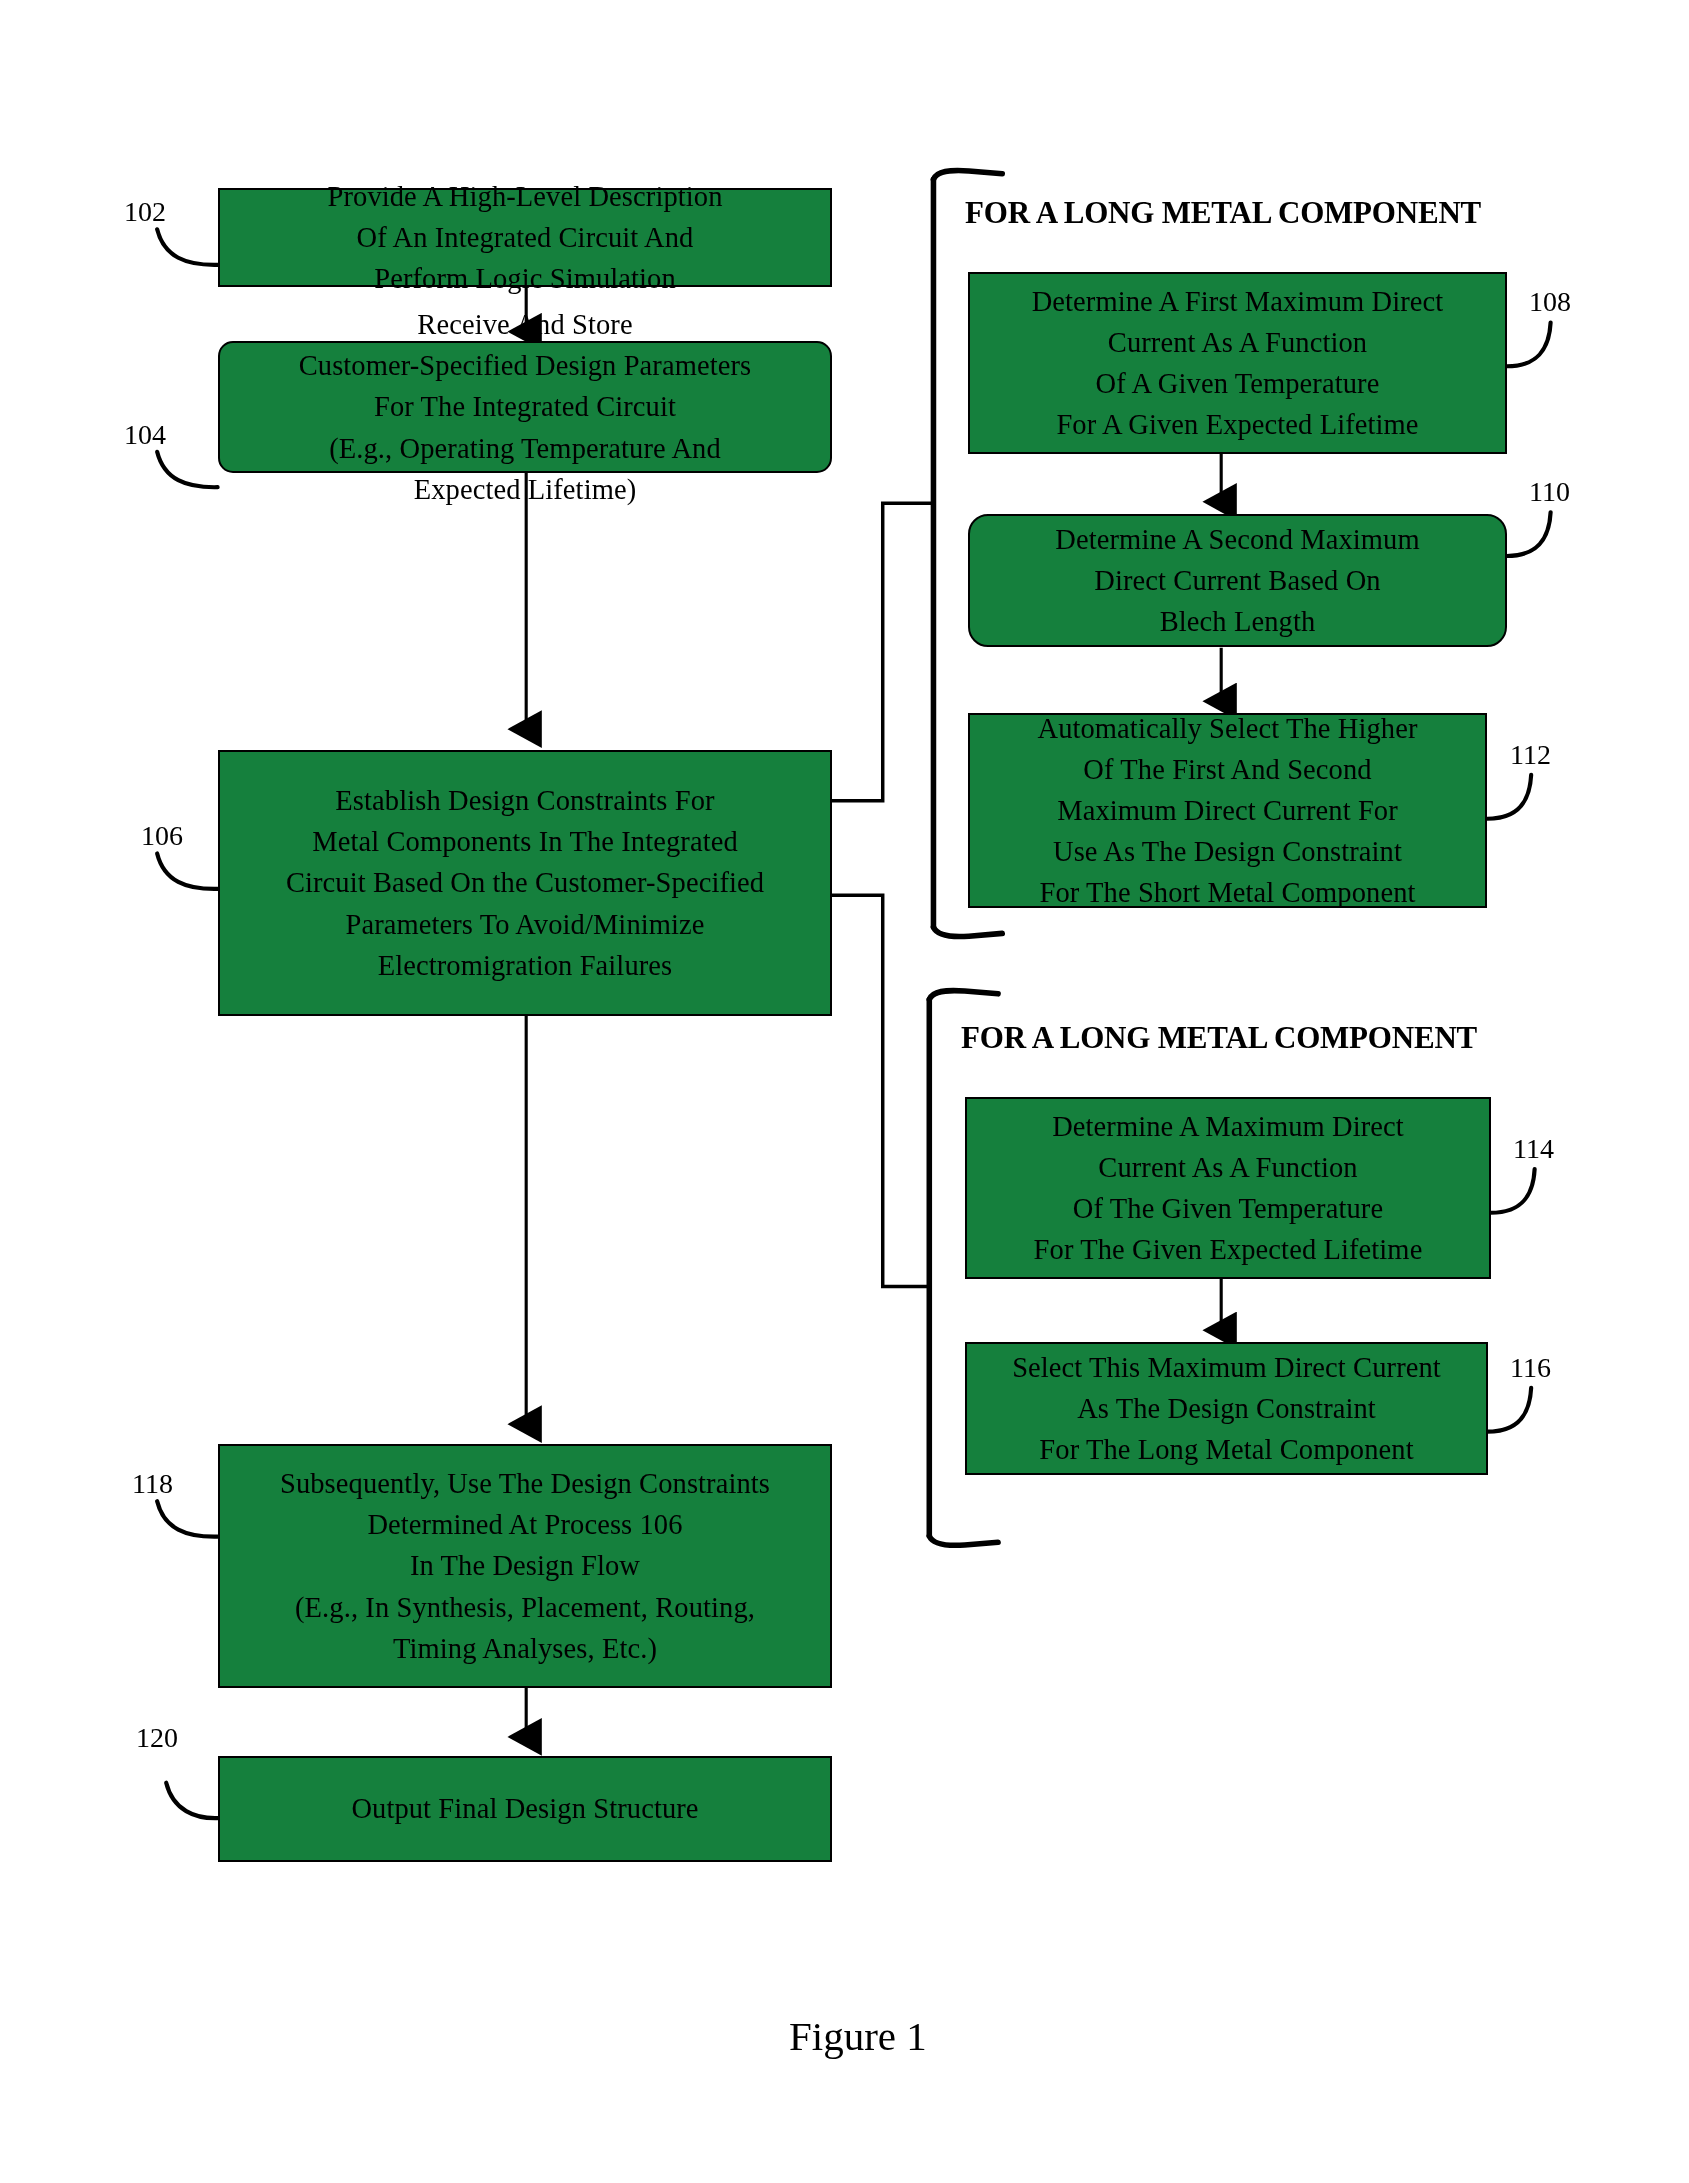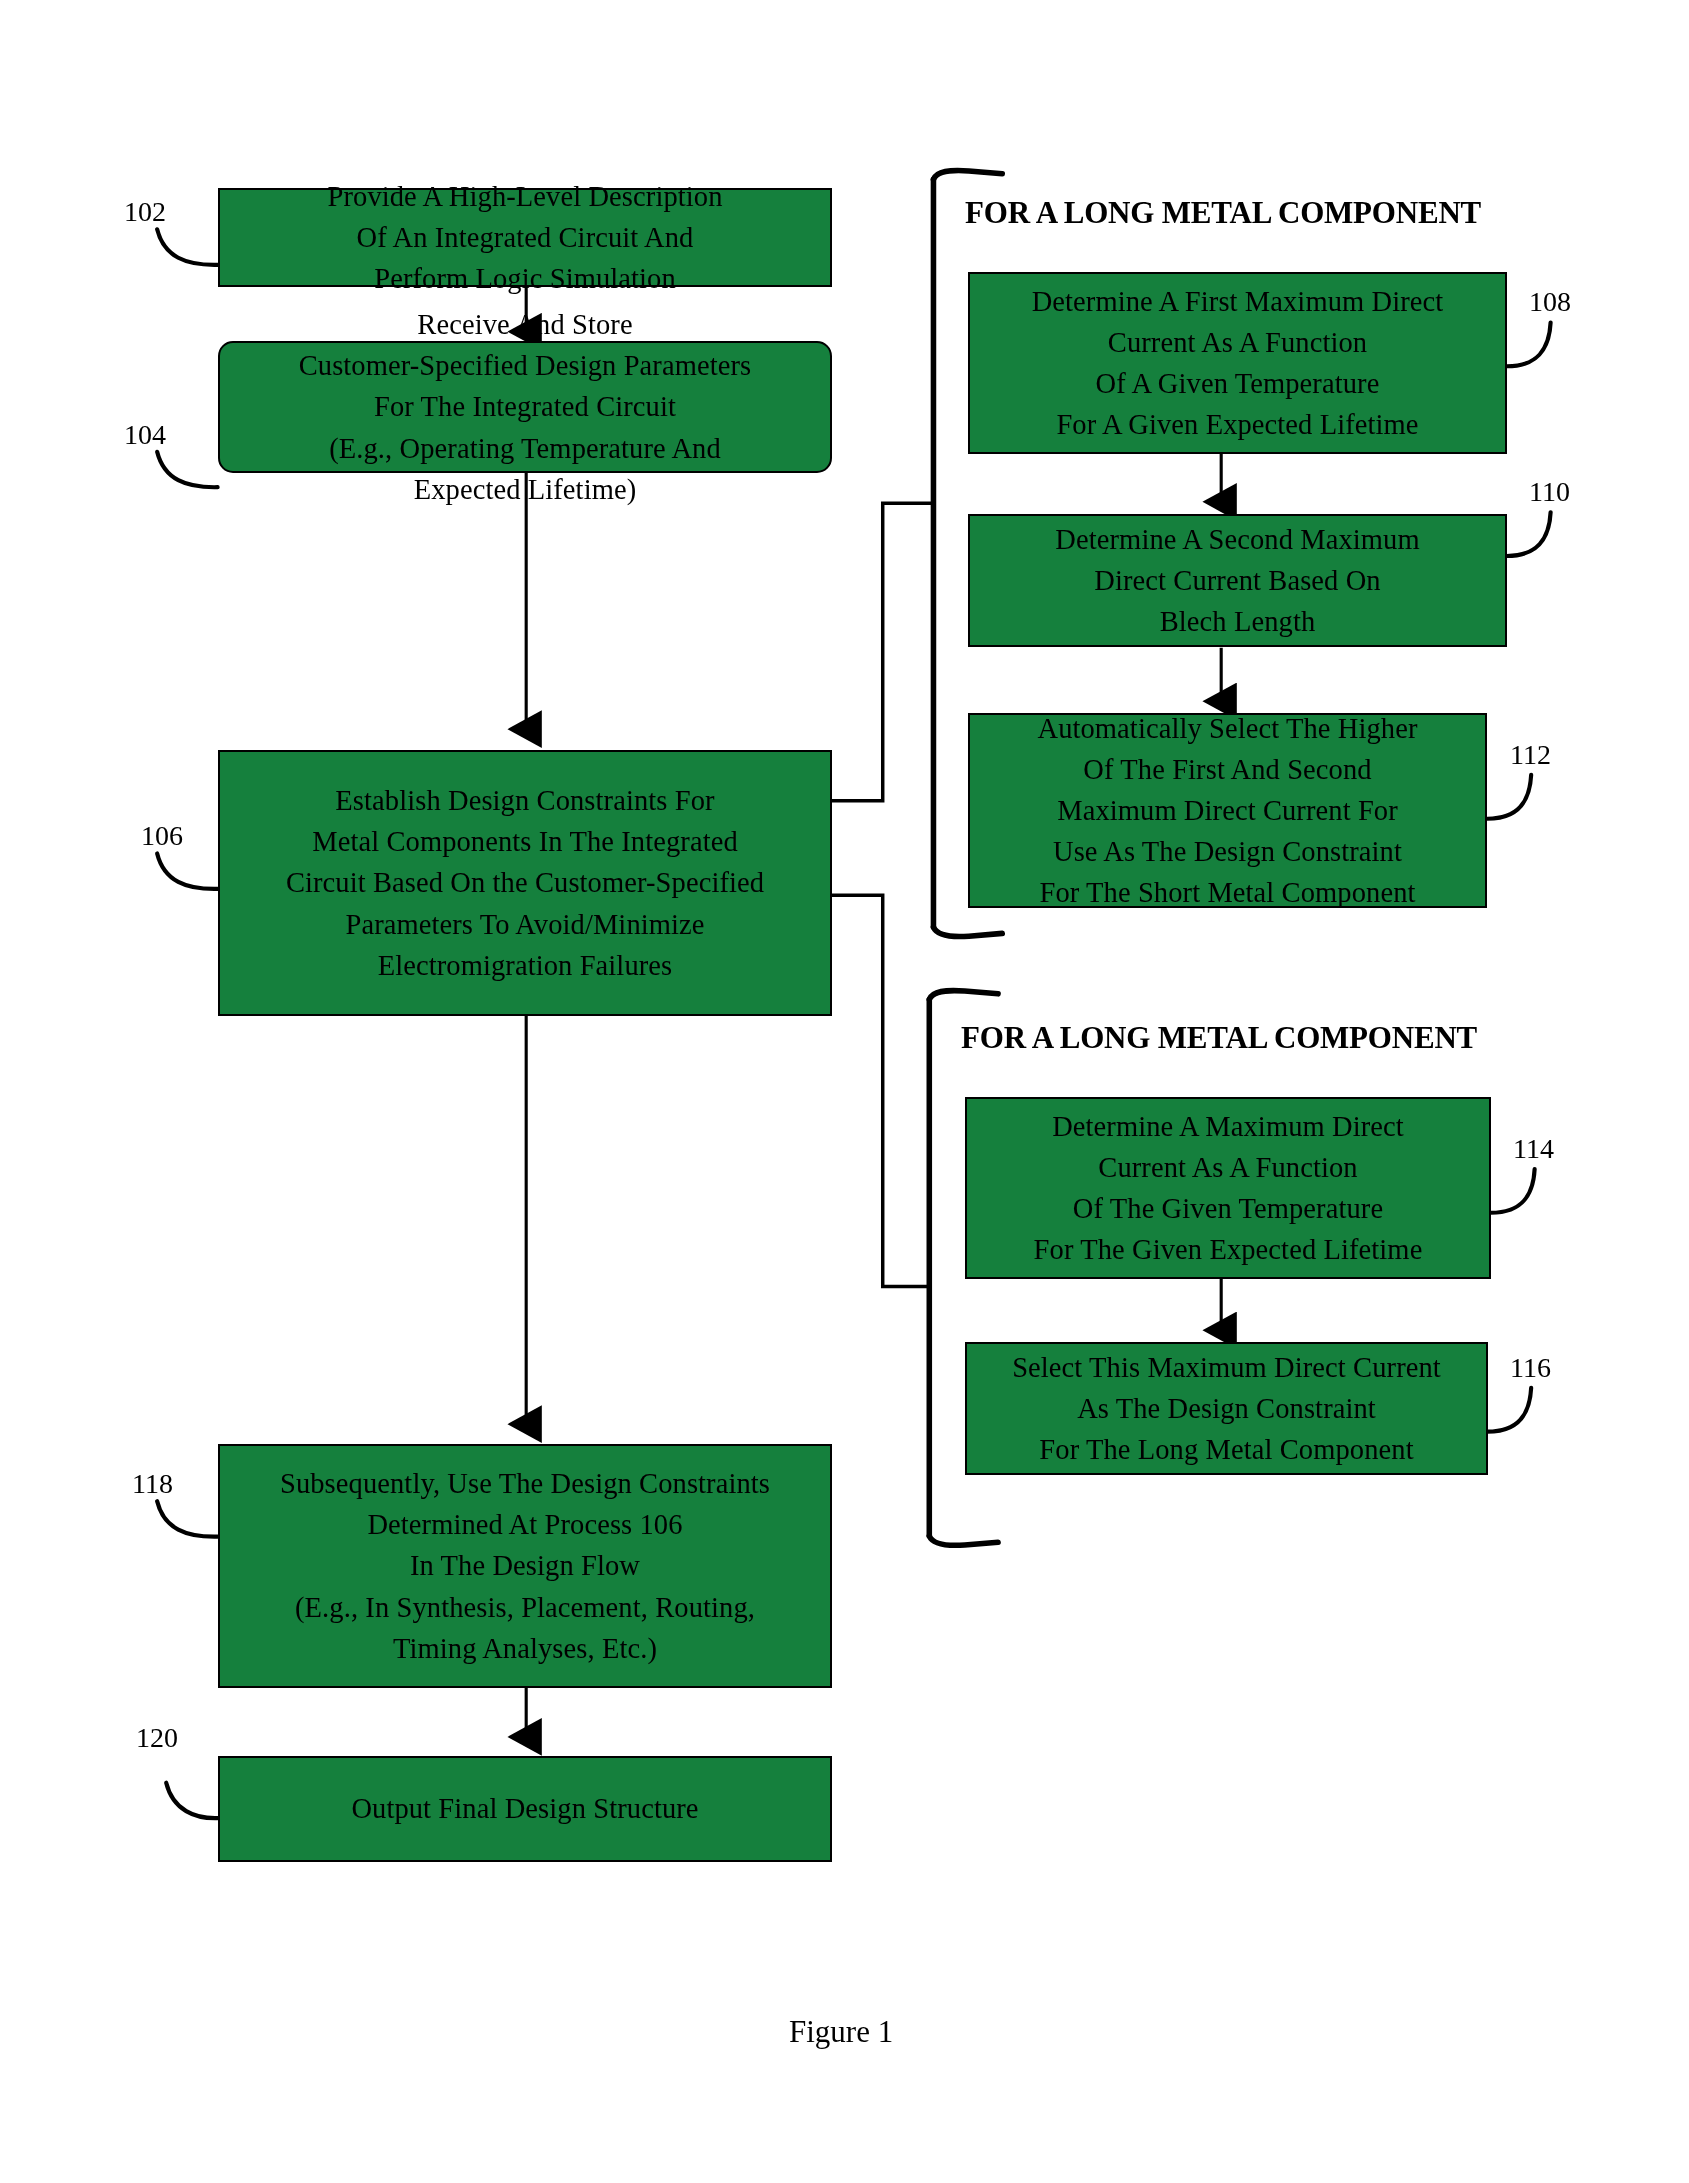--- a/index.html
+++ b/index.html
@@ -49,21 +49,21 @@
     position: absolute;
     font-size: 31px;
     font-weight: bold;
     line-height: 1;
     white-space: nowrap;
     letter-spacing: -0.2px;
   }
   
   #fig-caption {
     position: absolute;
-    font-size: 31px;
+    font-size: 41px;
     line-height: 1;
     white-space: nowrap;
   }
   
   #wires {
     position: absolute;
     left: 0;
     top: 0;
     width: 1689px;
     height: 2183px;
@@ -163,21 +163,21 @@
 
   <div class="section-title" style="left:965px; top:197px;">FOR A LONG METAL COMPONENT</div>
 
   <div class="pbox" style="left:968px; top:272px; width:539px; height:182px;">
     <div class="ptext">Determine A First Maximum Direct
 Current As A Function
 Of A Given Temperature
 For A Given Expected Lifetime</div>
   </div>
 
-  <div class="pbox" style="left:968px; top:514px; width:539px; height:133px;">
+  <div class="pbox" style="left:968px; top:514px; width:539px; height:133px;border-radius:20px;">
     <div class="ptext">Determine A Second Maximum
 Direct Current Based On
 Blech Length</div>
   </div>
 
   <div class="pbox" style="left:968px; top:713px; width:519px; height:195px;justify-content:center;">
     <div class="ptext">Automatically Select The Higher
 Of The First And Second
 Maximum Direct Current For
 Use As The Design Constraint

